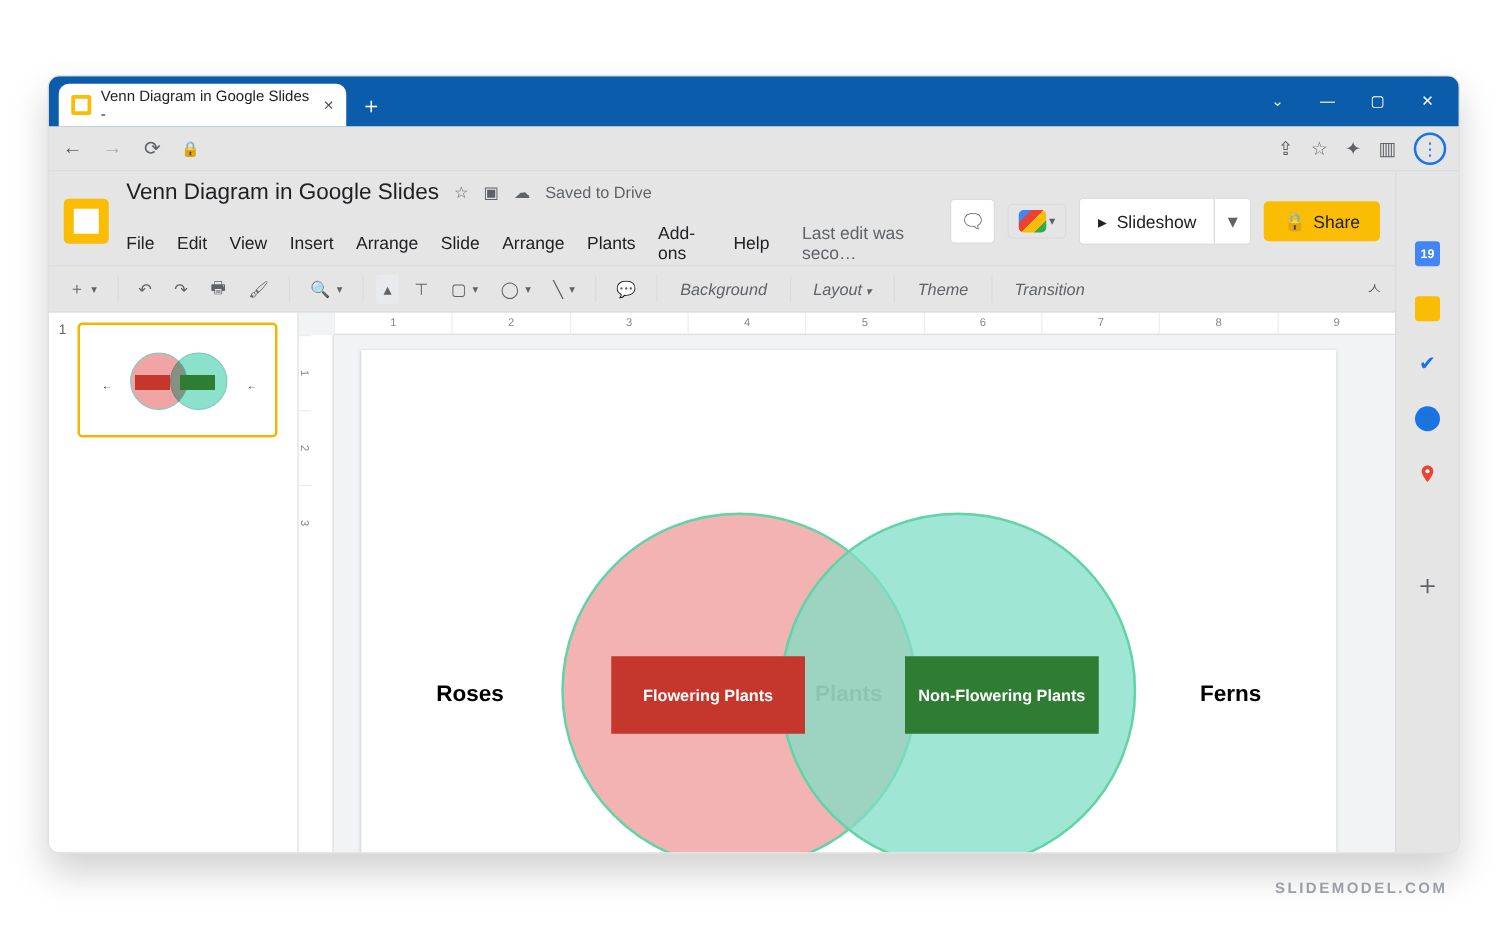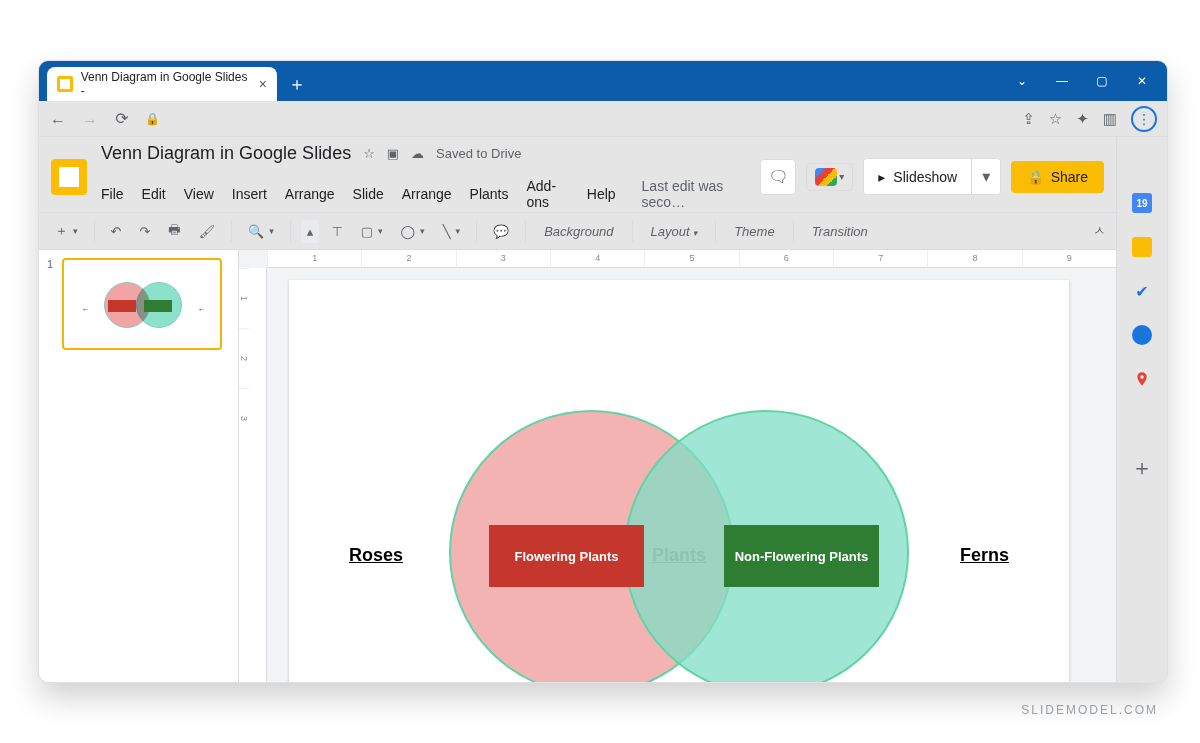--- a/index.html
+++ b/index.html
@@ -66,34 +66,34 @@
   .ruler-v span{ display:block; height:60px; text-align:center; font-size:9px; color:#888; border-top:1px solid #eee; writing-mode:vertical-rl;}
   .slide { position:absolute; left:50px; top:30px; width:780px; height:440px; background:#fff; box-shadow:0 1px 3px rgba(0,0,0,.2);}
   .venn{ position:absolute; left:0; right:0; top:130px; display:flex; align-items:center; justify-content:center;}
   .circles{ position:relative; width:460px; height:290px;}
   .circle{ position:absolute; width:285px; height:285px; border-radius:50%; border:2px solid #5fd4a4; top:0;}
   .circle.left{ left:0; background:rgba(239,154,154,.75);}
   .circle.right{ right:0; background:rgba(128,222,197,.75);}
   .box{ position:absolute; top:115px; height:62px; display:flex; align-items:center; justify-content:center; color:#fff; font-size:13px; font-weight:bold; padding:0 10px;}
   .box.red{ left:40px; width:155px; background:#C5372C;}
   .box.green{ right:30px; width:155px; background:#2E7D32;}
-  .label{ position:absolute; font-weight:bold; font-size:18px; color:#000;text-decoration:underline;}
+  .label{ position:absolute; font-weight:bold; font-size:18px; color:#000;}
   .label.roses{ left:60px; top:265px;}
   .label.ferns{ right:60px; top:265px;}
   .label.plants{ left:50%; transform:translateX(-50%); top:265px;}
   
   .sidepanel{ width:50px; display:flex; flex-direction:column; align-items:center; padding-top:56px; gap:24px; color:#5f6368;}
   .sidepanel .sp{ width:20px; height:20px; cursor:pointer; display:flex; align-items:center; justify-content:center; font-size:16px;}
   .sp.cal{ background:#4285F4; color:#fff; border-radius:3px; font-size:10px; font-weight:bold;}
   .sp.keep{ background:#FBBC04; border-radius:3px;}
   .sp.tasks{ color:#1a73e8;}
   .sp.contacts{ background:#1a73e8; border-radius:50%; color:#fff; font-size:12px;}
   .sp.maps svg{width:16px;height:20px;}
   .sidepanel .plus{ margin-top:40px; font-size:22px; color:#5f6368; cursor:pointer;}
-  .watermark{ position:absolute; right:42px; bottom:26px; font-size:12px; letter-spacing:2px; color:#9aa0a6;}
+  .watermark{ position:absolute; right:42px; bottom:26px; font-size:12px; letter-spacing:2px; color:#9aa0a6;font-weight:bold;}
 </style>
 </head>
 <body>
 
 <div class="stage">
 
   <div class="titlebar">
     <div class="tab">
       <span class="favicon"></span>
       <span>Venn Diagram in Google Slides - </span>

